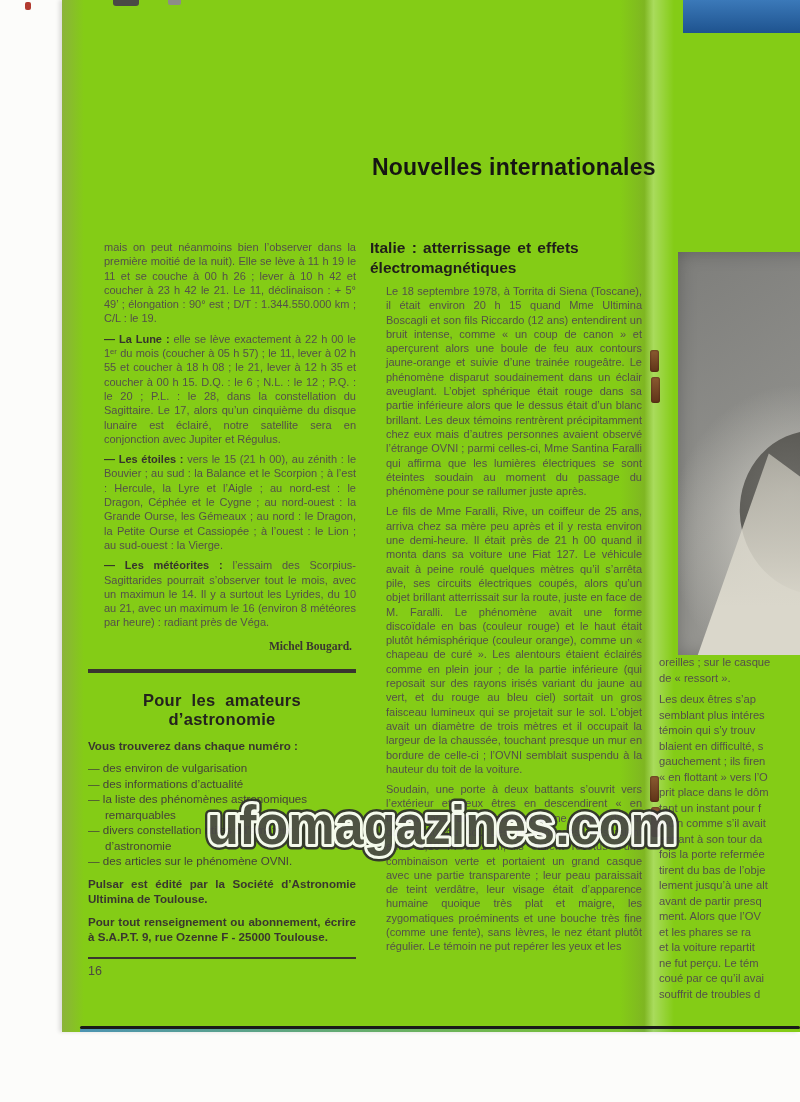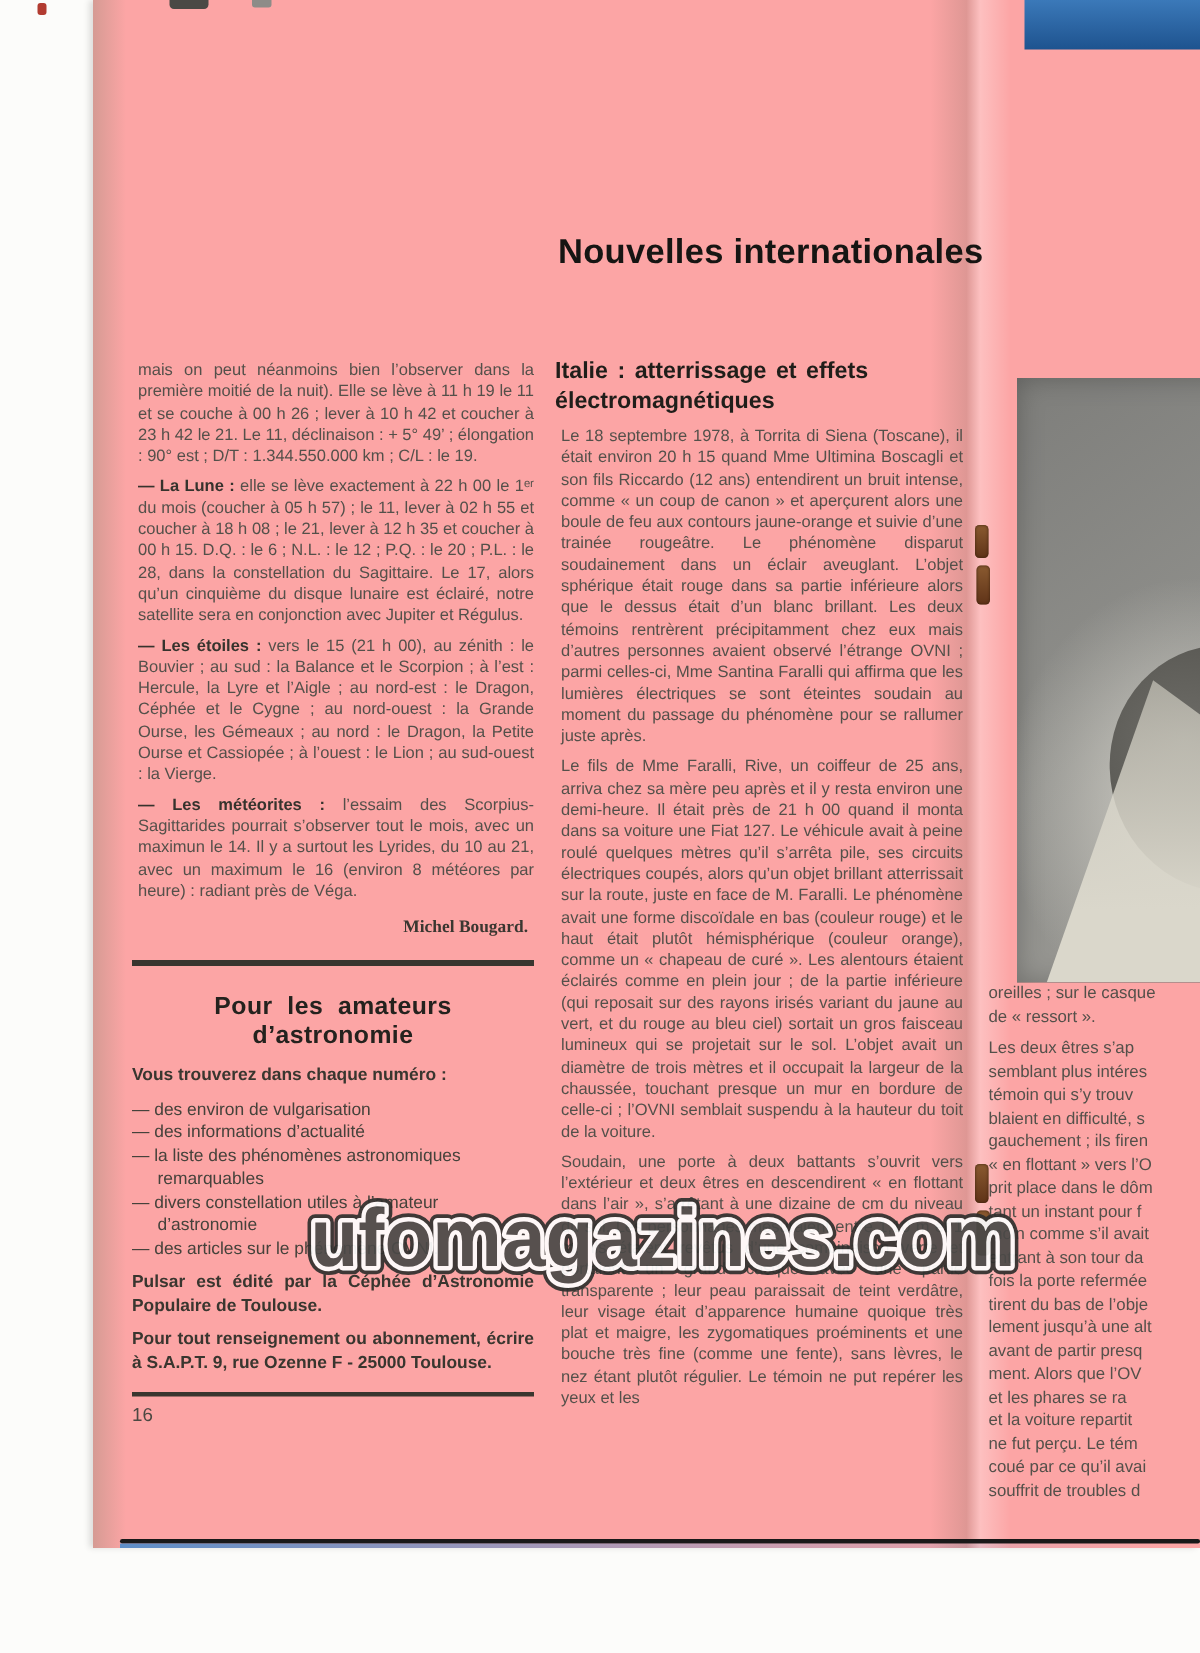--- a/index.html
+++ b/index.html
@@ -3,21 +3,21 @@
 <meta charset="utf-8">
 <style>
   html,body{margin:0;padding:0;}
   body{
     width:800px;height:1102px;position:relative;overflow:hidden;
     background:#fcfcfa;
     font-family:"Liberation Sans", sans-serif;
   }
   .magazine{
     position:absolute;left:62px;top:0;width:738px;height:1032px;
-    background:#fca5a5;overflow:hidden;
+    background:#84cc16;overflow:hidden;
     box-shadow:-3px 0 4px rgba(0,0,0,0.12);
   }
   .edge-left{
     position:absolute;left:0;top:0;width:26px;height:100%;
     background:linear-gradient(to right, rgba(150,138,118,0.38), rgba(150,138,118,0) 85%);
   }
   .gutter{
     position:absolute;left:558px;top:0;width:54px;height:100%;
     background:linear-gradient(to right, rgba(0,0,0,0) 0%, rgba(105,95,80,0.20) 45%, rgba(255,255,255,0.30) 62%, rgba(0,0,0,0) 100%);
   }
@@ -32,21 +32,21 @@
   .page-header{
     position:absolute;left:310px;top:154px;margin:0;
     font-size:23px;font-weight:bold;letter-spacing:0.2px;color:#161513;
   }
 
   .col-left{position:absolute;left:26px;top:240px;width:268px;}
   .col-mid{position:absolute;left:308px;top:238px;width:272px;}
 
   .body-text{
     font-size:11px;line-height:14.3px;color:#54504a;
-    text-align:justify;margin:0 0 6px 4px;
+    text-align:justify;margin:0 0 6px 16px;
   }
   .body-text b, .item-label{color:#36332d;}
   .signature{
     text-align:right;font-weight:bold;font-size:11.6px;color:#3a3731;
     margin:10px 4px 0 0;
     font-family:Liberation Serif, serif;
   }
   .rule-thick{height:4px;background:#39352f;margin:16px 0 0 0;}
   .promo-title{
     font-size:16.5px;font-weight:bold;word-spacing:5px;letter-spacing:0.3px;
@@ -140,21 +140,21 @@
     <p class="lead">Vous trouverez dans chaque numéro :</p>
 
     <div class="bullets">
       <p class="bullet">— des environ de vulgarisation</p>
       <p class="bullet">— des informations d’actualité</p>
       <p class="bullet">— la liste des phénomènes astronomiques remarquables</p>
       <p class="bullet">— divers constellation utiles à l’amateur d’astronomie</p>
       <p class="bullet">— des articles sur le phénomène OVNI.</p>
     </div>
 
-    <p class="promo-note">Pulsar est édité par la Céphée d’Astronomie Populaire de Toulouse.</p>
+    <p class="promo-note">Pulsar est édité par la Société d’Astronomie Ultimina de Toulouse.</p>
     <p class="promo-note">Pour tout renseignement ou abonnement, écrire à S.A.P.T. 9, rue Ozenne F - 25000 Toulouse.</p>
 
     <div class="rule-thin"></div>
     <p class="page-number">16</p>
   </div>
 
   <div class="col-mid">
     <h3 class="article-heading">Italie : atterrissage et effets électromagnétiques</h3>
     <p class="body-text">Le 18 septembre 1978, à Torrita di Siena (Toscane), il était environ 20 h 15 quand Mme Ultimina Boscagli et son fils Riccardo (12 ans) entendirent un bruit intense, comme « un coup de canon » et aperçurent alors une boule de feu aux contours jaune-orange et suivie d’une trainée rougeâtre. Le phénomène disparut soudainement dans un éclair aveuglant. L’objet sphérique était rouge dans sa partie inférieure alors que le dessus était d’un blanc brillant. Les deux témoins rentrèrent précipitamment chez eux mais d’autres personnes avaient observé l’étrange OVNI ; parmi celles-ci, Mme Santina Faralli qui affirma que les lumières électriques se sont éteintes soudain au moment du passage du phénomène pour se rallumer juste après.</p>
     <p class="body-text">Le fils de Mme Faralli, Rive, un coiffeur de 25 ans, arriva chez sa mère peu après et il y resta environ une demi-heure. Il était près de 21 h 00 quand il monta dans sa voiture une Fiat 127. Le véhicule avait à peine roulé quelques mètres qu’il s’arrêta pile, ses circuits électriques coupés, alors qu’un objet brillant atterrissait sur la route, juste en face de M. Faralli. Le phénomène avait une forme discoïdale en bas (couleur rouge) et le haut était plutôt hémisphérique (couleur orange), comme un « chapeau de curé ». Les alentours étaient éclairés comme en plein jour ; de la partie inférieure (qui reposait sur des rayons irisés variant du jaune au vert, et du rouge au bleu ciel) sortait un gros faisceau lumineux qui se projetait sur le sol. L’objet avait un diamètre de trois mètres et il occupait la largeur de la chaussée, touchant presque un mur en bordure de celle-ci ; l’OVNI semblait suspendu à la hauteur du toit de la voiture.</p>

